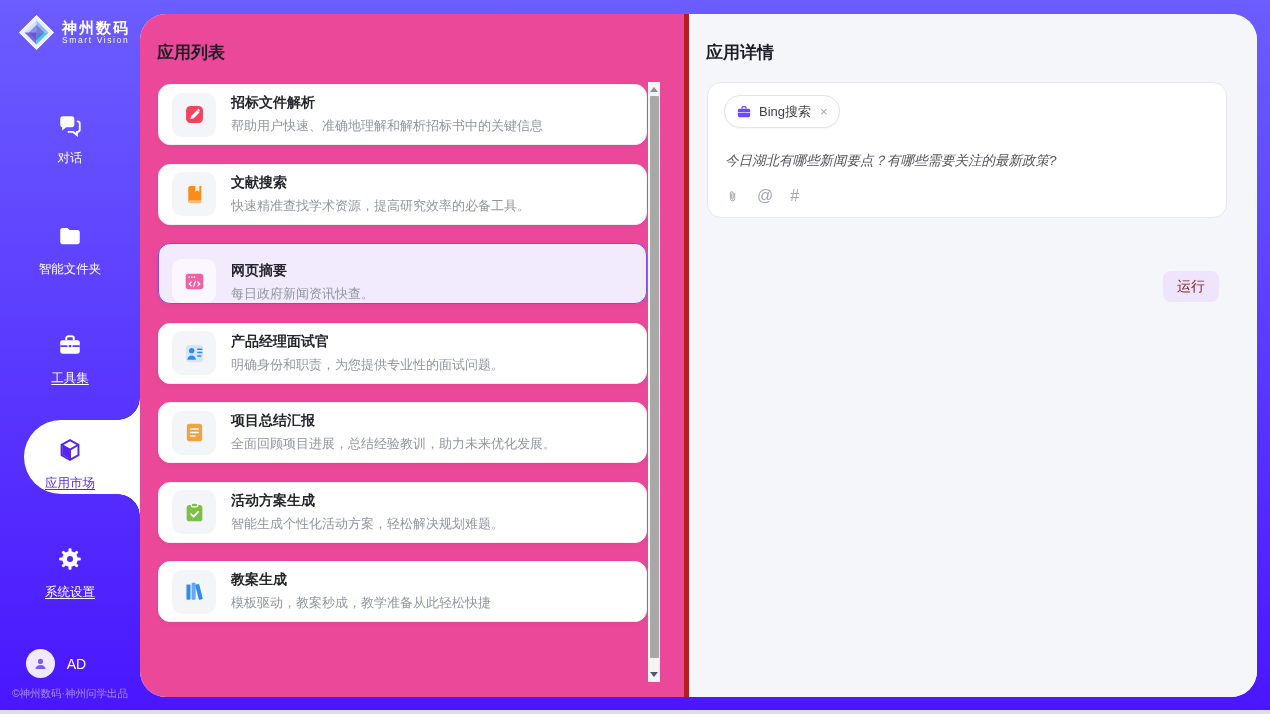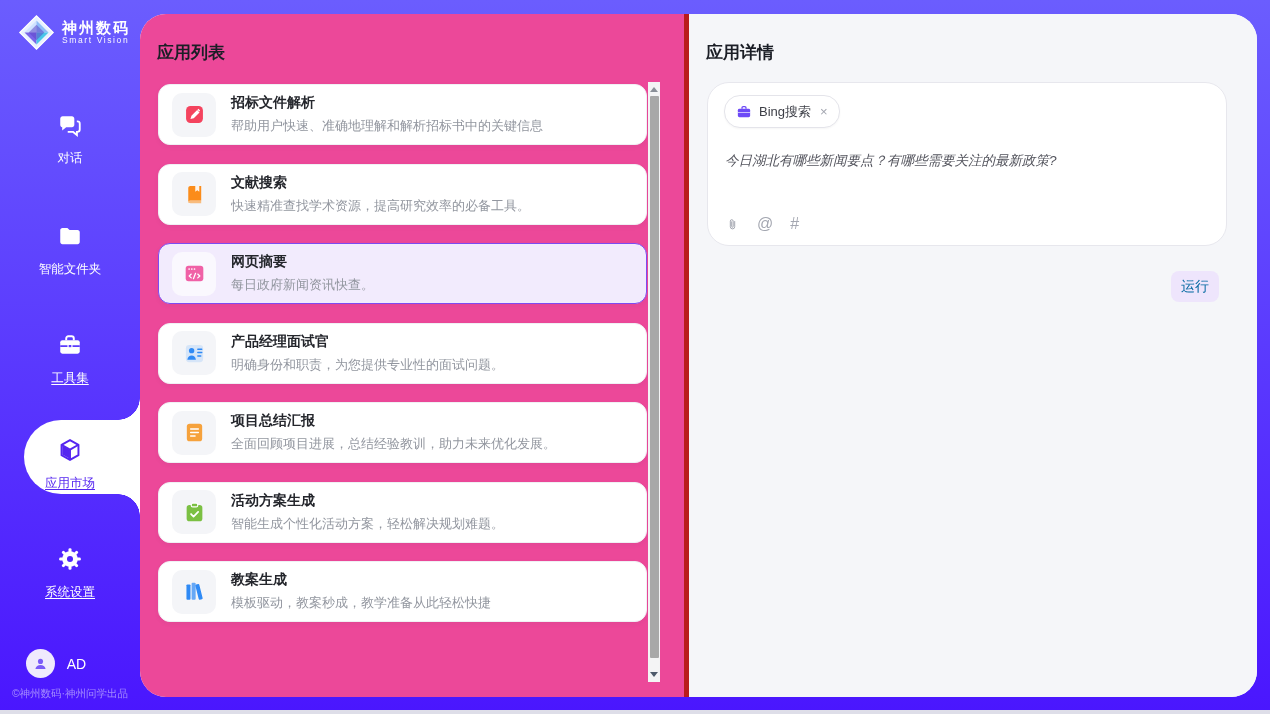--- a/index.html
+++ b/index.html
@@ -46,57 +46,57 @@
 
   .panel-title { position:absolute; top:27px; left:17px; font-size:17px; font-weight:700; color:#1B1E26; }
 
   
   .list-panel { position:relative; width:544px; flex:none; background:#ec4899; }
   .cards { position:absolute; top:70px; left:18px; width:489px; display:flex;
     flex-direction:column; gap:18.5px; }
   .card { display:flex; align-items:center; gap:15px; height:61px; padding:0 13px;
     background:#fff; border:1px solid #F0F0F4; border-radius:12px;
     box-shadow:0 2px 5px rgba(40,40,70,.05); cursor:pointer; flex:none; }
-  .card.selected { background:#F2EBFD; border:1px solid #7C4BF2; }
+  .card.selected { background:#F2EBFD; border:1px solid #7C4BF2;align-items:flex-end; }
   .card-icon { width:44px; height:44px; border-radius:10px; background:#F4F5F8;
     display:flex; align-items:center; justify-content:center; flex:none; }
   .card.selected .card-icon { background:#FAF8FE; }
   .card-icon svg { width:23px; height:23px; }
   .card-name { font-size:14px; font-weight:700; color:#24262C; }
   .card-desc { font-size:13px; color:#92969F; margin-top:5px; white-space:nowrap; overflow:hidden; }
 
   .scrollbar { position:absolute; left:508px; top:68px; width:12px; height:600px;
     background:#F4F4F5; }
   .sb-up { position:absolute; top:5px; left:2px; width:0; height:0;
     border-left:4px solid transparent; border-right:4px solid transparent;
     border-bottom:5px solid #8A8F98; }
   .sb-down { position:absolute; bottom:5px; left:2px; width:0; height:0;
     border-left:4px solid transparent; border-right:4px solid transparent;
     border-top:5px solid #4E5A6B; }
   .sb-thumb { position:absolute; top:14px; left:1.5px; width:9px; height:562px;
     background:#A8A8A8; border-radius:1px; }
 
   
   .detail-panel { position:relative; flex:1; background:#F5F6F9; border-left:5px solid #b91c1c; }
-  .input-card { position:absolute; left:18px; top:68px; width:520px; height:164px;
-    background:#fff; border:1px solid #E7E7ED; border-radius:22px; }
+  .input-card { position:absolute; left:18px; top:68px; width:520px; height:136px;
+    background:#fff; border:1px solid #E7E7ED; border-radius:14px; }
   .tool-tag { position:absolute; left:16px; top:12px; height:33px; display:inline-flex;
     align-items:center; gap:7px; padding:0 11px; background:#fff;
     border:1px solid #E4E4EA; border-radius:16px; box-shadow:0 1px 2px rgba(0,0,0,.04); cursor:pointer; }
   .tool-tag svg { width:16px; height:16px; }
   .tag-label { font-size:13px; color:#3C3E46; }
   .tag-close { font-size:13px; color:#A2A5AF; margin-left:2px; cursor:pointer; }
   .query-text { position:absolute; left:17px; top:69px; right:17px;
     font-size:13.5px; color:#52535C; cursor:text;font-style:italic; }
   .composer-icons { position:absolute; left:17px; bottom:12px; display:flex;
     align-items:center; gap:17px; color:#A4A7B1; }
   .composer-icons svg { width:15px; height:17px; display:block; }
   .glyph-btn { font-size:16px; color:#A4A7B1; cursor:pointer; }
-  .run-button { position:absolute; top:257px; right:38px; width:48px; height:31px;
-    border:none; border-radius:8px; background:#EEE5FC; color:#0369a1;
+  .run-button { position:absolute; top:257px; right:38px; width:56px; height:31px;
+    border:none; border-radius:8px; background:#EEE5FC; color:#7f1d1d;
     font-size:14px; font-family:inherit; cursor:pointer; }
 </style>
 </head>
 <body>
 
 <div class="frame">
 
   <aside class="sidebar">
     <div class="logo">
       <svg viewBox="0 0 40 40">

